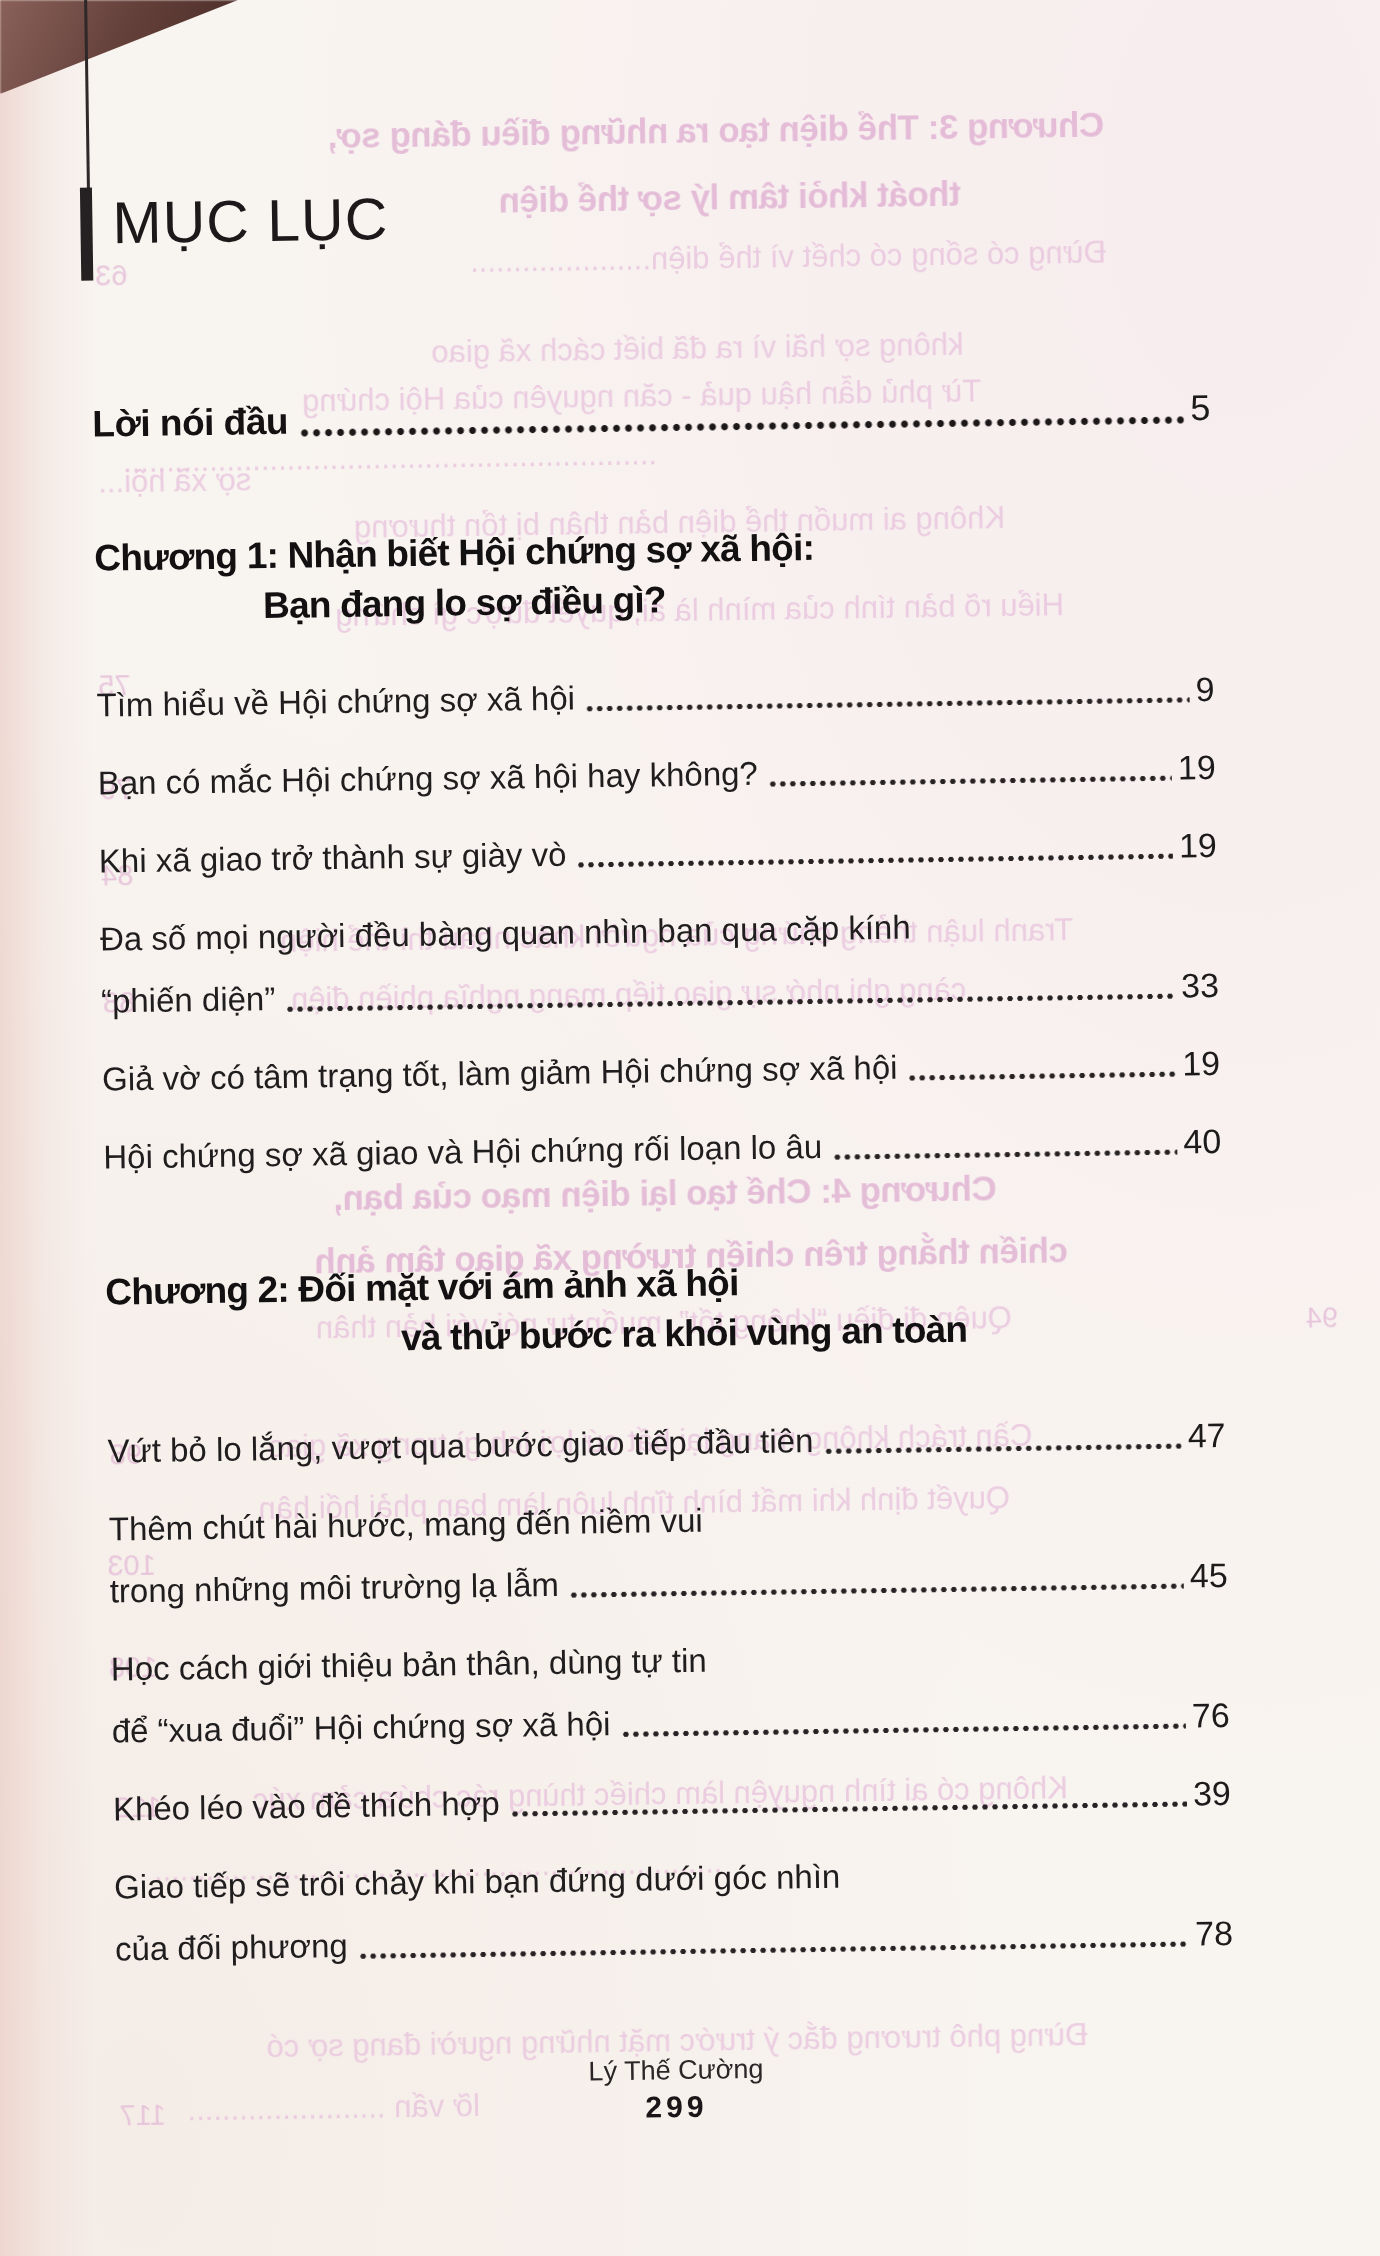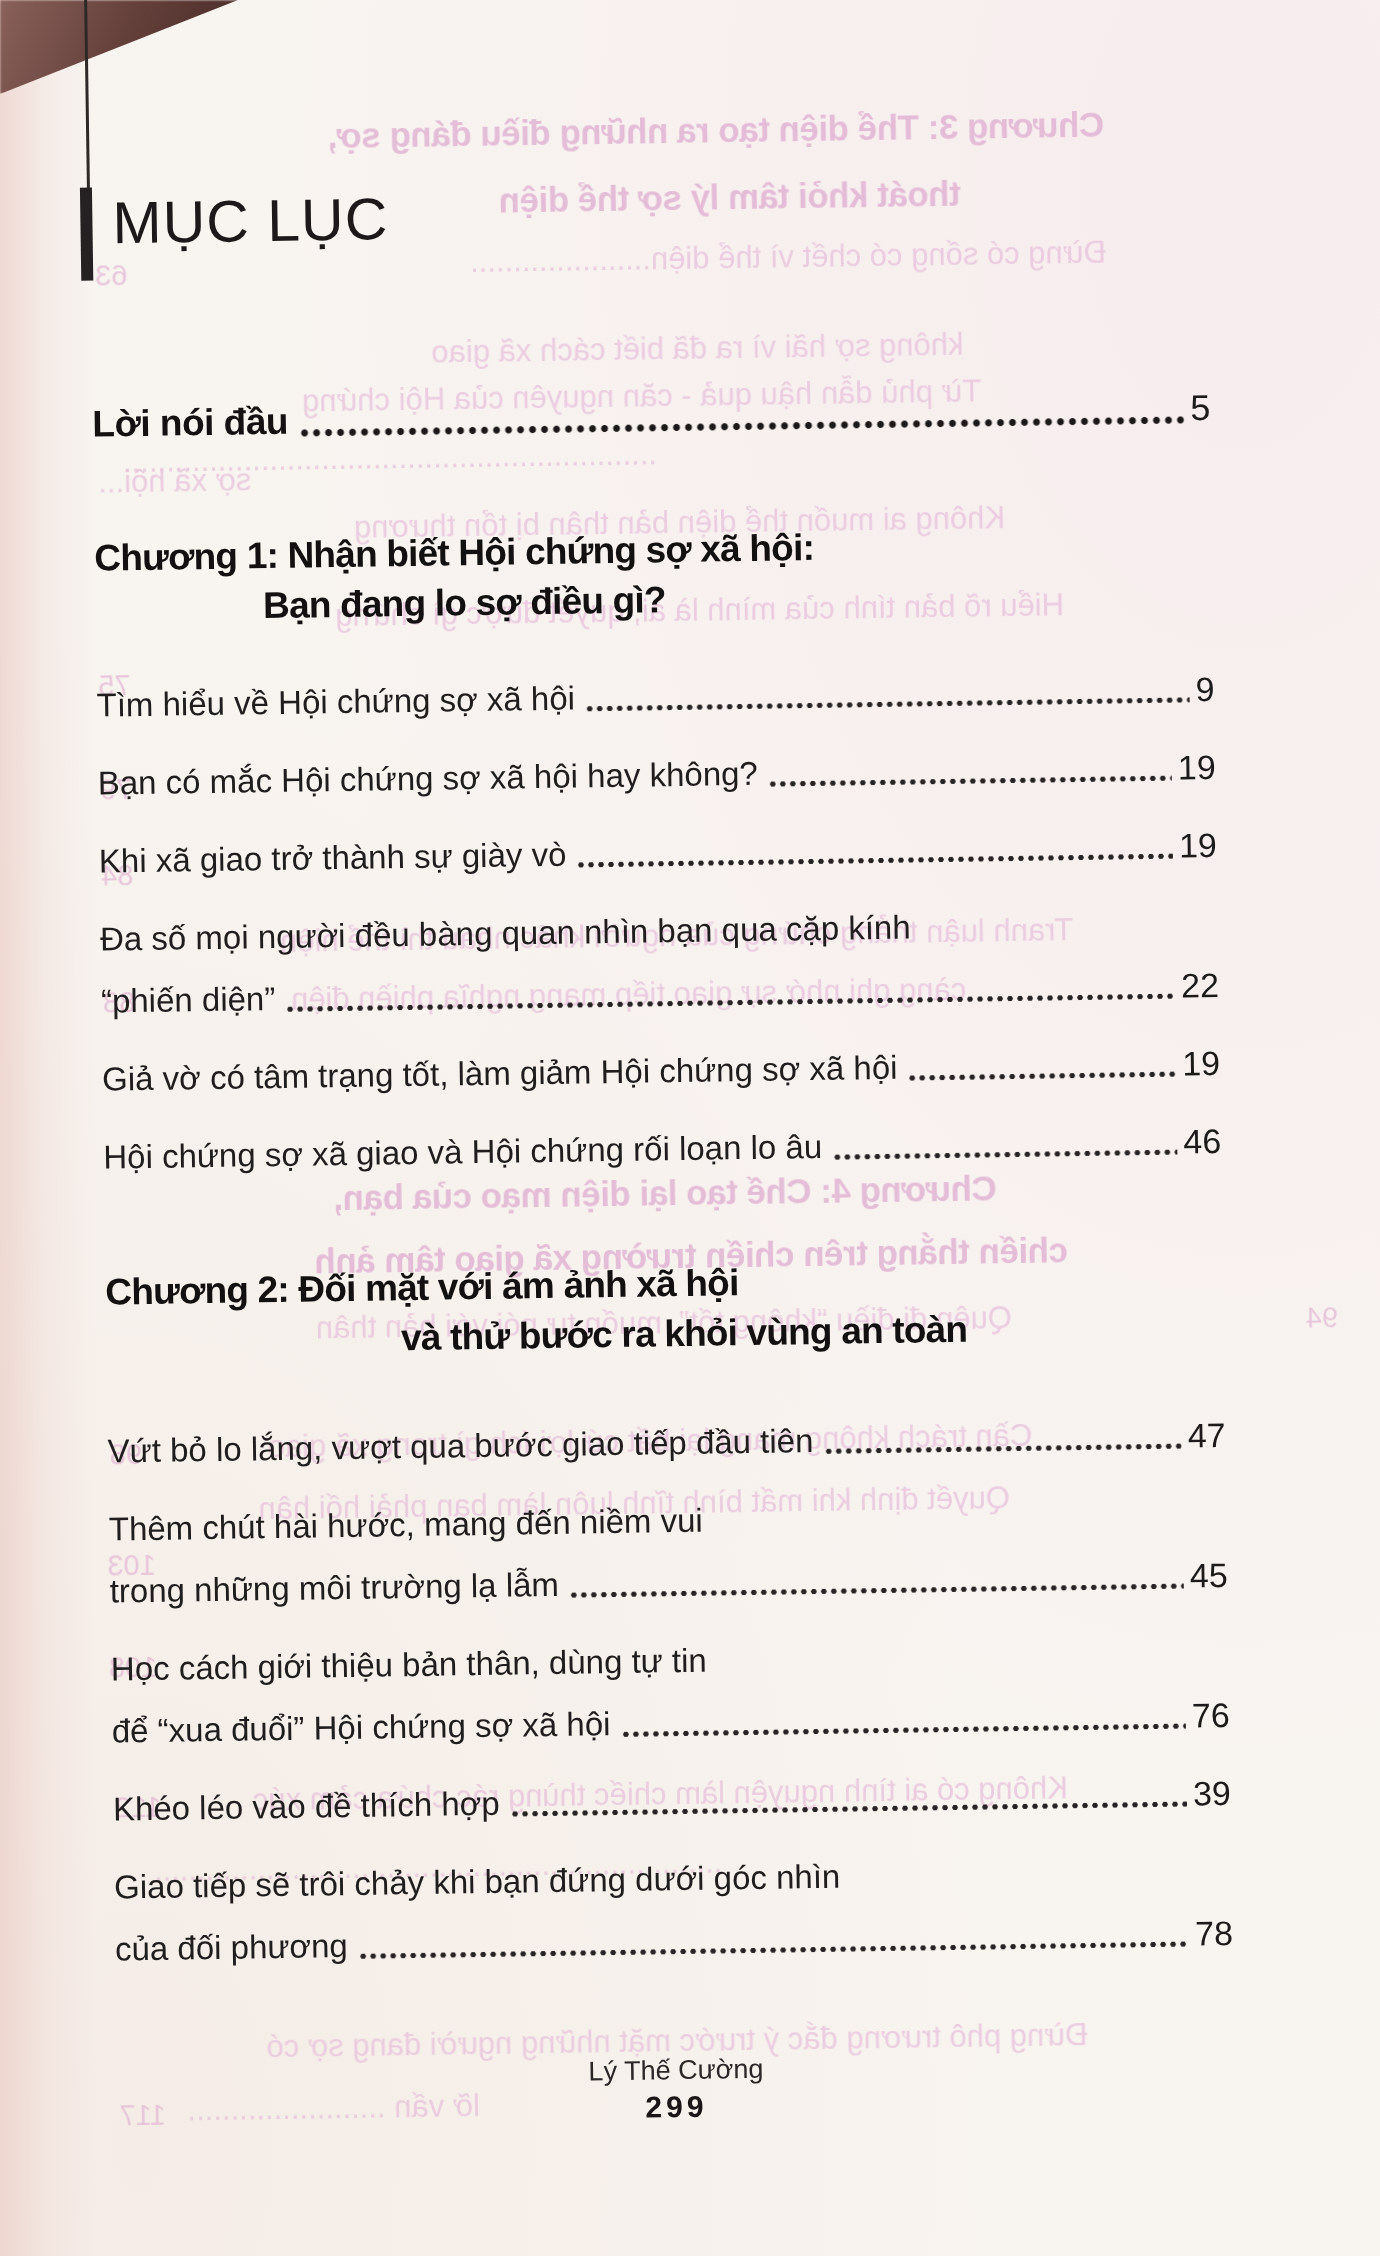--- a/index.html
+++ b/index.html
@@ -151,37 +151,37 @@
         <span class="leader"></span>
         <span class="pagenum">19</span>
       </div>
     </div>
 
     <div class="entry">
       <div class="entry-text l1">Đa số mọi người đều bàng quan nhìn bạn qua cặp kính</div>
       <div class="entry-line">
         <span class="entry-text">“phiến diện”</span>
         <span class="leader"></span>
-        <span class="pagenum">22</span>
+        <span class="pagenum">33</span>
       </div>
     </div>
 
     <div class="entry">
       <div class="entry-line">
         <span class="entry-text">Giả vờ có tâm trạng tốt, làm giảm Hội chứng sợ xã hội</span>
         <span class="leader"></span>
         <span class="pagenum">19</span>
       </div>
     </div>
 
     <div class="entry">
       <div class="entry-line">
         <span class="entry-text">Hội chứng sợ xã giao và Hội chứng rối loạn lo âu</span>
         <span class="leader"></span>
-        <span class="pagenum">46</span>
+        <span class="pagenum">40</span>
       </div>
     </div>
 
     <div class="chapter-heading ch2">
       <div class="hline">Chương 2: Đối mặt với ám ảnh xã hội</div>
       <div class="hline hl2-c2">và thử bước ra khỏi vùng an toàn</div>
     </div>
 
     <div class="entry">
       <div class="entry-line">

